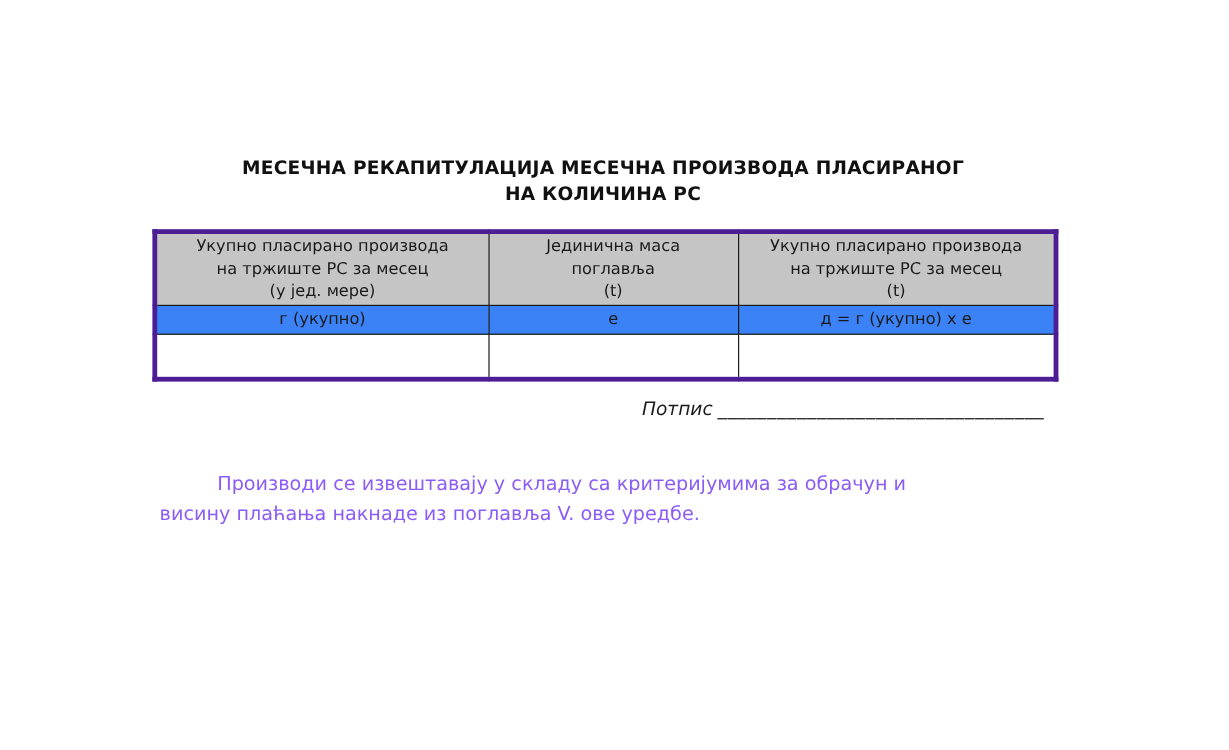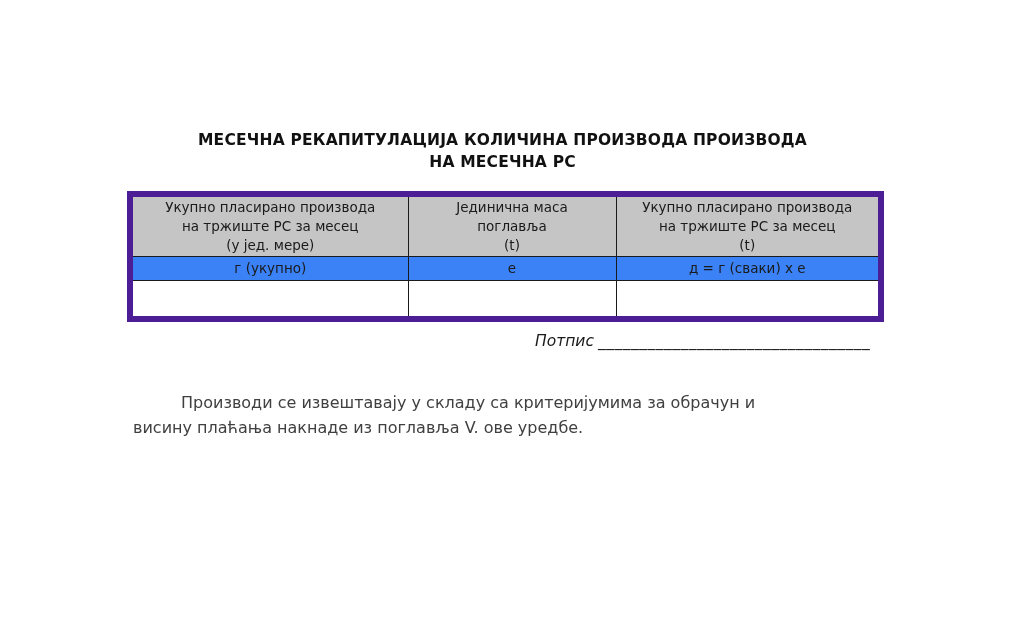--- a/index.html
+++ b/index.html
@@ -27,21 +27,21 @@
     line-height: 22px;
     letter-spacing: 0.2px;
     color: #111111;
   }
   table.recap {
     position: absolute;
     top: 191px;
     left: 127px;
     width: 751px;
     border-collapse: collapse;
-    border: 6px solid #4c1d95;
+    border: 4px solid #4c1d95;
     table-layout: fixed;
   }
   table.recap col.c1 { width: 278px; }
   table.recap col.c2 { width: 208px; }
   table.recap col.c3 { width: 265px; }
   table.recap th,
   table.recap td {
     border: 1px solid #1a1a1a;
     text-align: center;
     vertical-align: middle;
@@ -80,33 +80,33 @@
   }
   .body-par {
     position: absolute;
     left: 133px;
     width: 748px;
     margin: 0;
     font-size: 16px;
     line-height: 25px;
     white-space: pre-line;
     text-indent: 48px;
-    color: #404040;
+    color: #8b5cf6;
   }
   .body-par.par-1 { top: 390px; }
   .body-par.par-2 { top: 440px; }
 </style>
 </head>
 <body>
 
 <div class="page">
 
   <div class="title">
-    <div>МЕСЕЧНА РЕКАПИТУЛАЦИЈА КОЛИЧИНА ПРОИЗВОДА ПРОИЗВОДА</div>
-    <div>НА МЕСЕЧНА РС</div>
+    <div>МЕСЕЧНА РЕКАПИТУЛАЦИЈА МЕСЕЧНА ПРОИЗВОДА ПЛАСИРАНОГ</div>
+    <div>НА КОЛИЧИНА РС</div>
   </div>
 
   <table class="recap">
     <colgroup>
       <col class="c1">
       <col class="c2">
       <col class="c3">
     </colgroup>
     <thead>
       <tr>
@@ -118,21 +118,21 @@
 (t)</th>
         <th>Укупно пласирано производа
 на тржиште РС за месец
 (t)</th>
       </tr>
     </thead>
     <tbody>
       <tr class="formula-row">
         <td>г (укупно)</td>
         <td>е</td>
-        <td>д = г (сваки) х е</td>
+        <td>д = г (укупно) х е</td>
       </tr>
       <tr class="entry-row">
         <td></td>
         <td></td>
         <td></td>
       </tr>
     </tbody>
   </table>
 
   <div class="signature">

